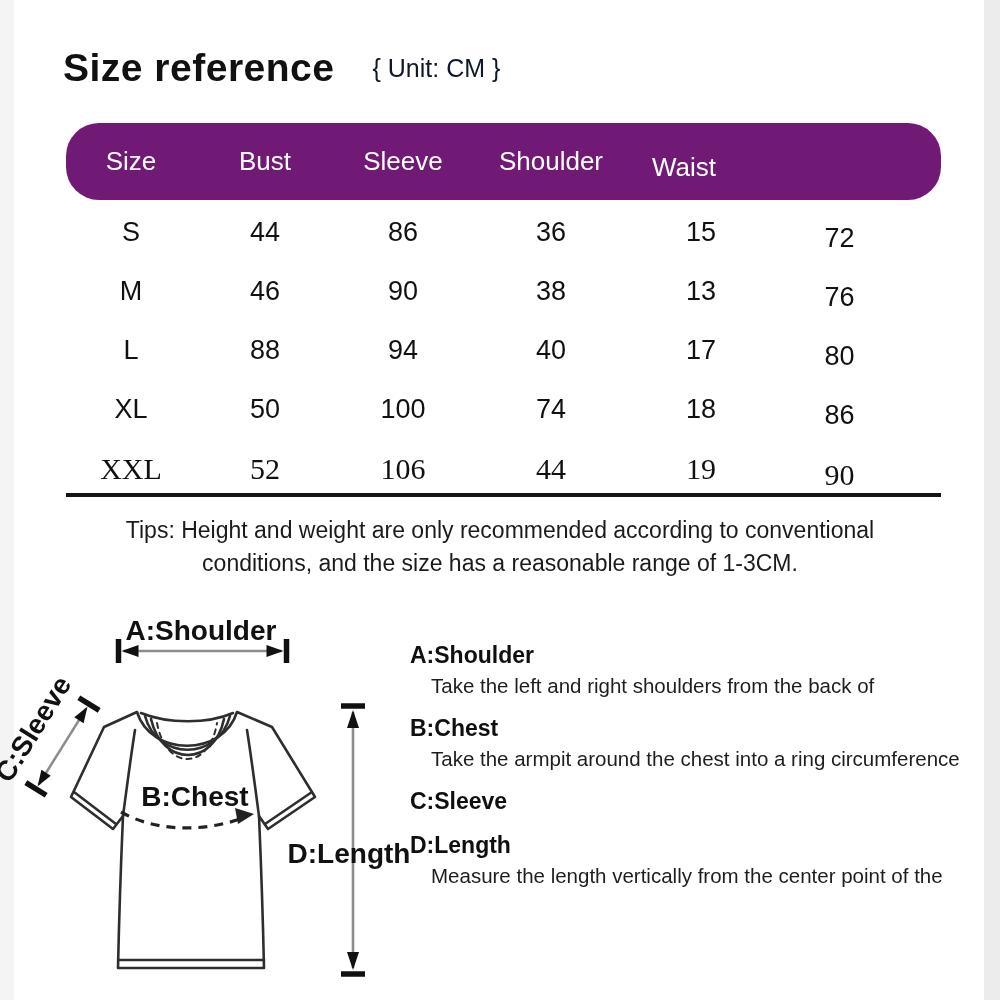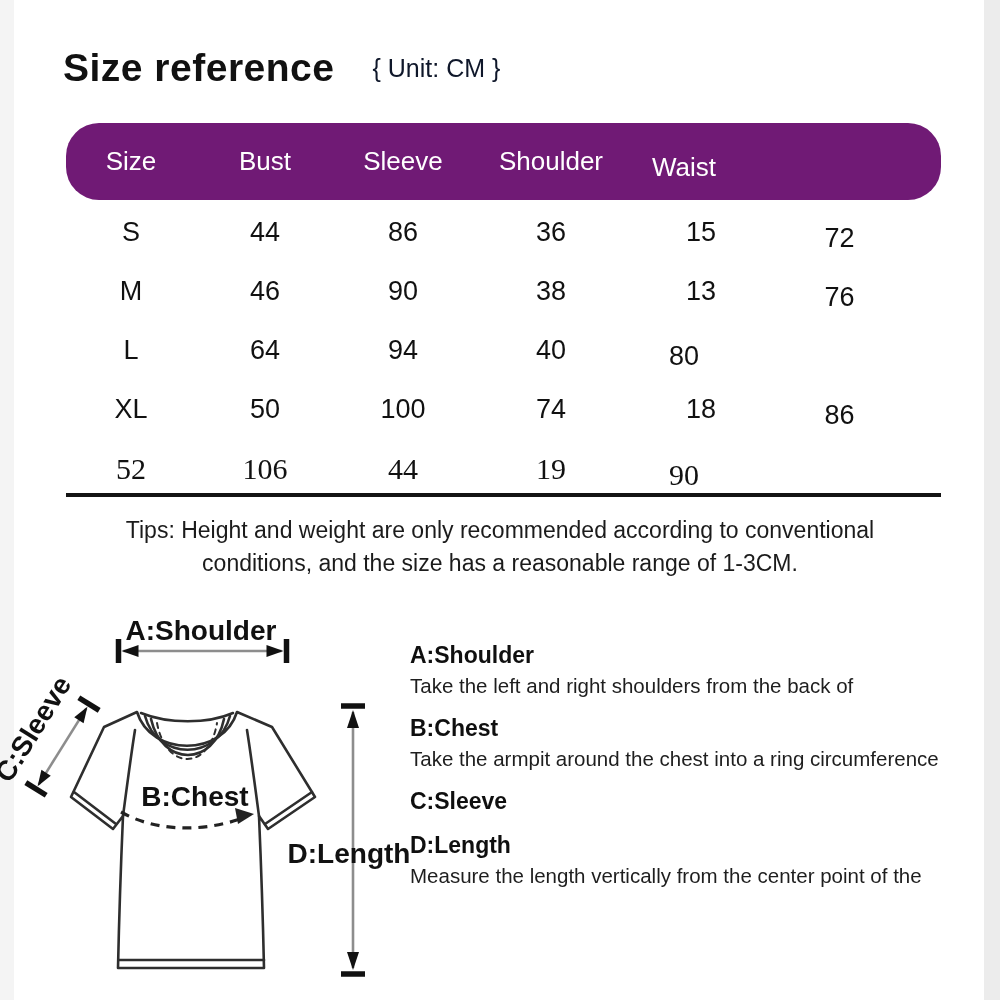--- a/index.html
+++ b/index.html
@@ -32,21 +32,21 @@
         font-size:23px;line-height:33px;color:#1b1b1b;}
 
   
   .diagram{position:absolute;left:0;top:600px;width:420px;height:400px;}
   .diagram text{font-family:"Liberation Sans", sans-serif;font-weight:bold;font-size:28px;fill:#111;}
 
   
   .descriptions{position:absolute;left:410px;top:642px;width:582px;}
   .desc-block{margin-bottom:17px;}
   .desc-term{font-size:23px;font-weight:bold;margin:0 0 4px 0;color:#0f0f0f;}
-  .desc-line{font-size:20.5px;line-height:25px;color:#1e1e1e;}
+  .desc-line{font-size:20.5px;line-height:25px;color:#1e1e1e;margin-left:21px;}
   .desc-line:empty{display:none;}
 </style>
 </head>
 <body>
 
 <div class="gutter gutter-left"></div>
 <div class="gutter gutter-right"></div>
 
 <div class="title-row">
   <span class="page-title">Size reference</span>
@@ -73,34 +73,36 @@
     <div class="trow grid6">
       <span>M</span>
       <span>46</span>
       <span>90</span>
       <span>38</span>
       <span>13</span>
       <span>76</span>
     </div>
     <div class="trow grid6">
       <span>L</span>
-      <span>64</span>
+      <span>88</span>
       <span>94</span>
       <span>40</span>
+      <span>17</span>
       <span>80</span>
     </div>
     <div class="trow grid6">
       <span>XL</span>
       <span>50</span>
       <span>100</span>
       <span>74</span>
       <span>18</span>
       <span>86</span>
     </div>
     <div class="trow grid6 serif-row">
+      <span>XXL</span>
       <span>52</span>
       <span>106</span>
       <span>44</span>
       <span>19</span>
       <span>90</span>
     </div>
   </div>
 </div>
 
 <div class="divider"></div>

